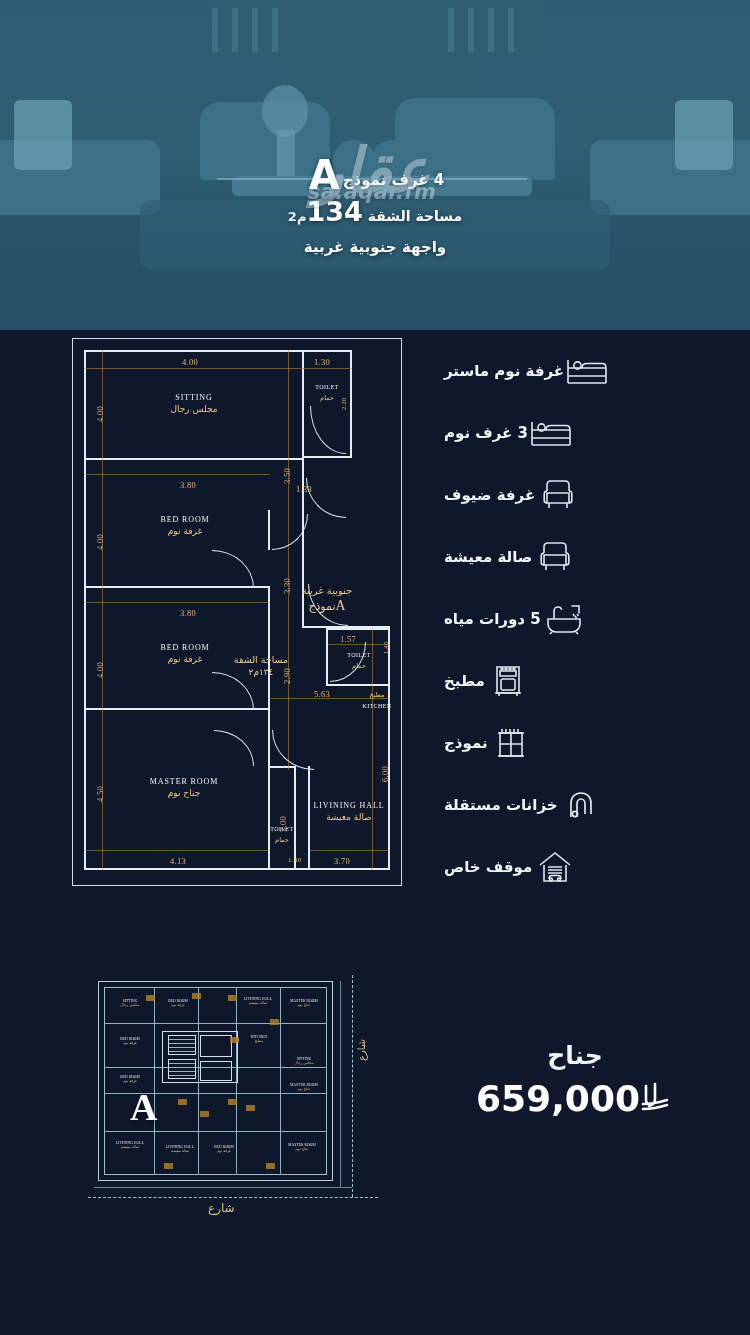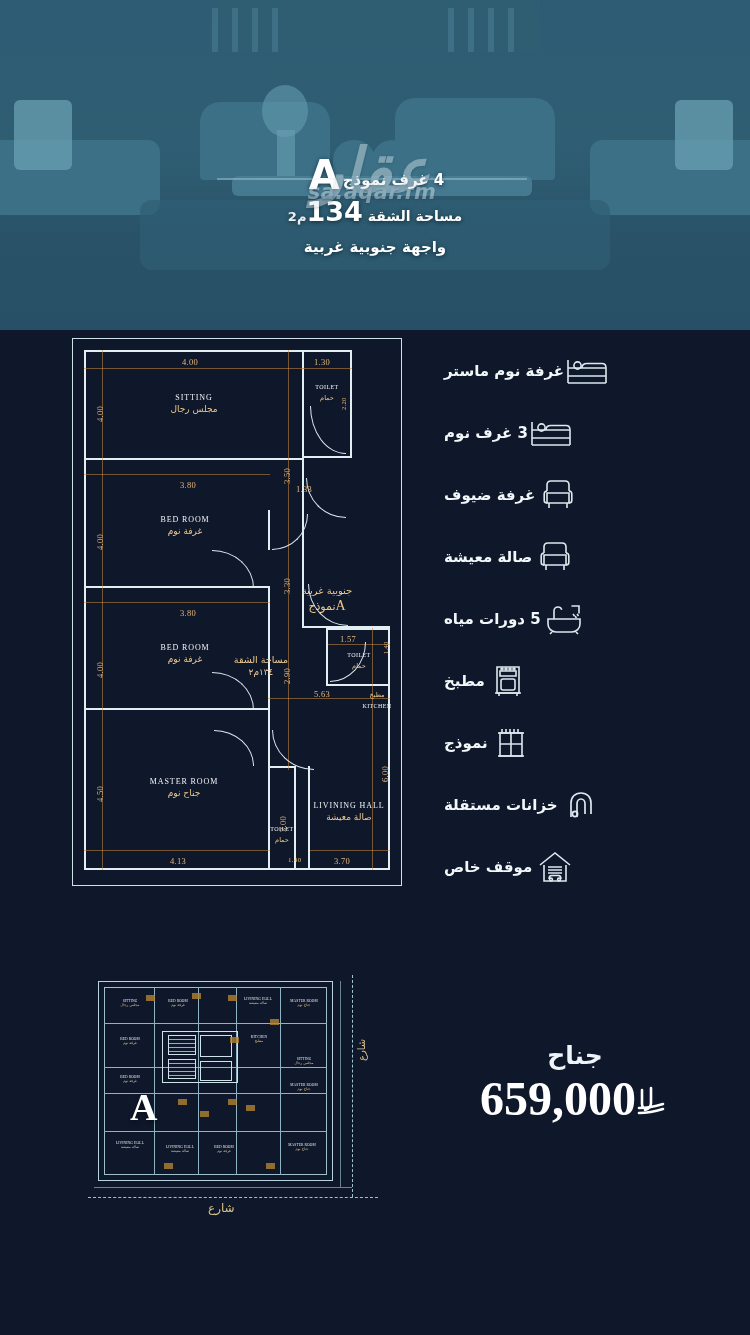--- a/index.html
+++ b/index.html
@@ -180,22 +180,22 @@
   
   #price-block {
     position: absolute; left: 430px; top: 1038px; width: 290px;
     text-align: center; direction: rtl;
   }
   .price-label {
     color: #eef4f7; font-size: 25px; font-weight: 700; letter-spacing: 5px;
     line-height: 36px;
   }
   .price-value {
-    color: #ffffff; font-size: 48px; font-weight: 800; letter-spacing: 0px;
-    line-height: 50px; direction: ltr; display: block; font-family: Liberation Serif, serif;
+    color: #ffffff; font-size: 36px; font-weight: 800; letter-spacing: 0px;
+    line-height: 50px; direction: ltr; display: block;
   }
   .riyal {
     display: inline-block; vertical-align: -3px; margin-right: 4px;
   }
 </style>
 </head>
 <body>
 
 <div id="page">
 

